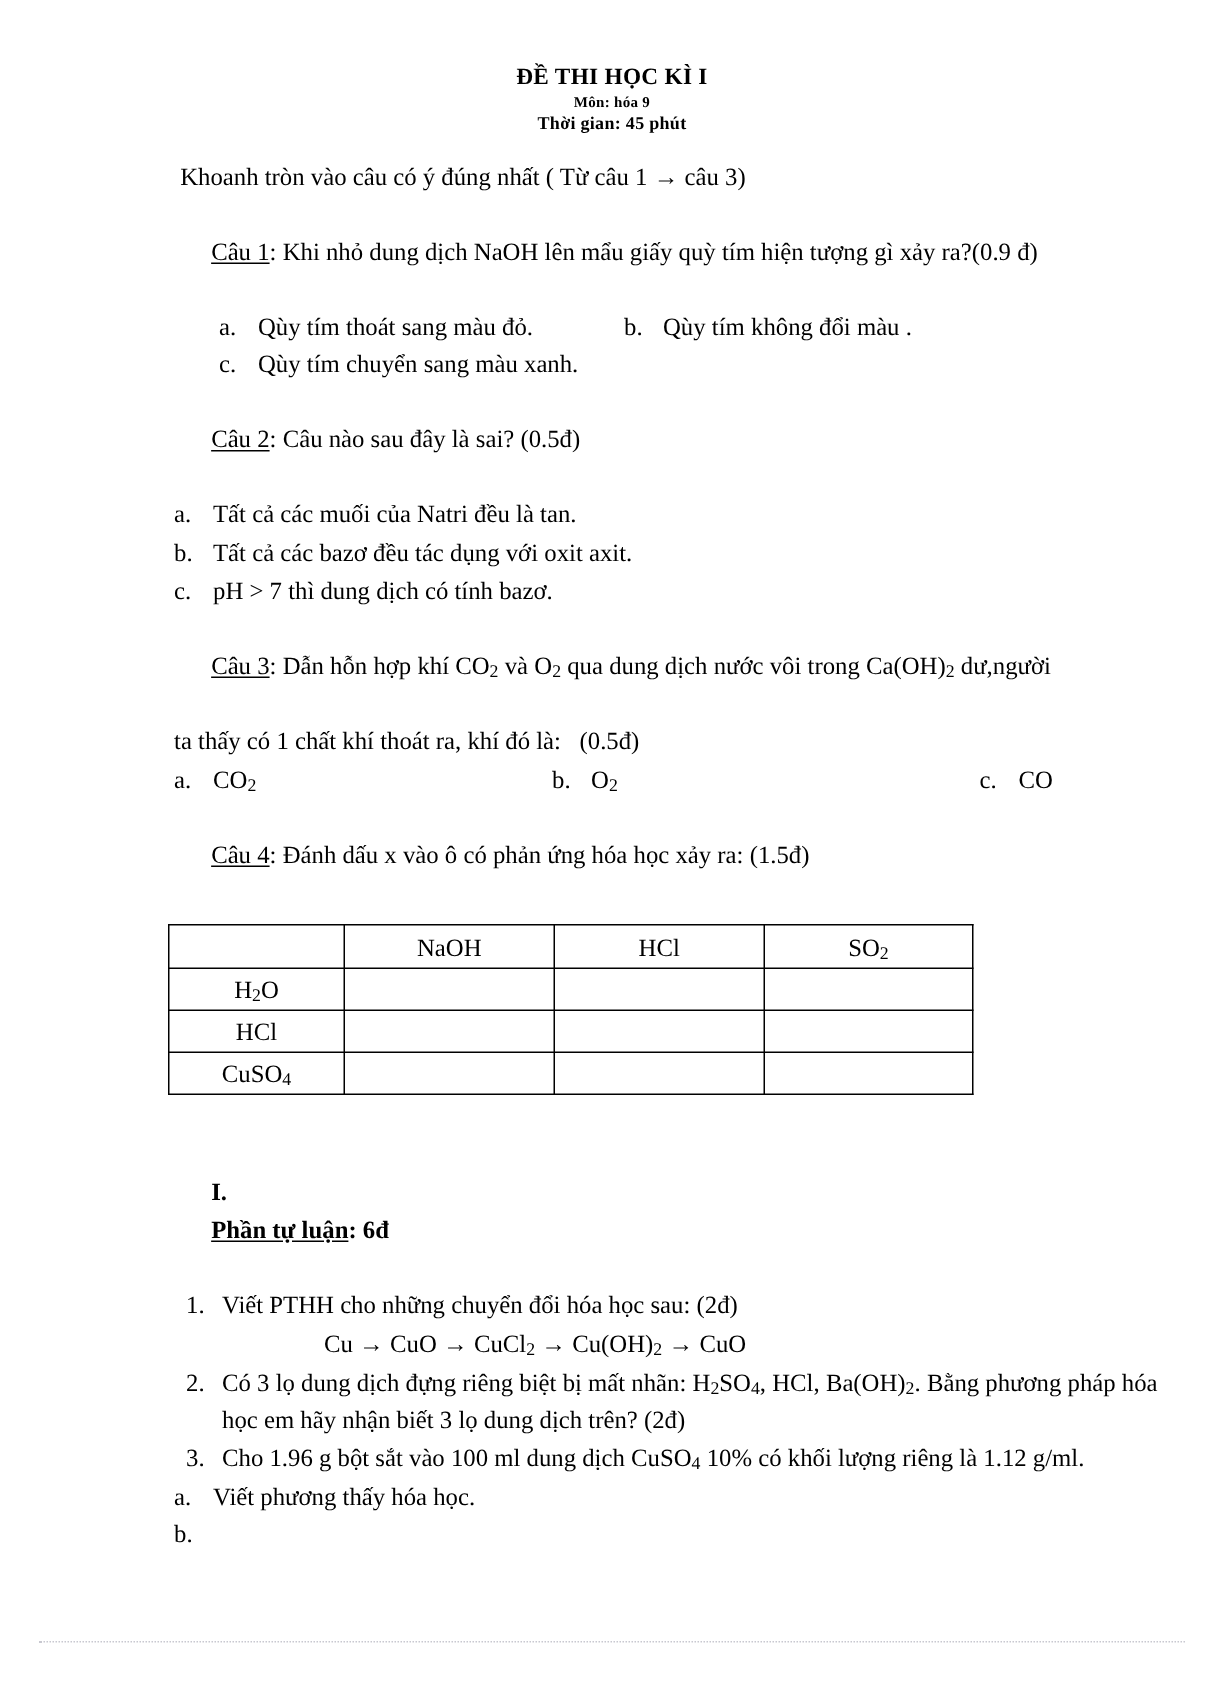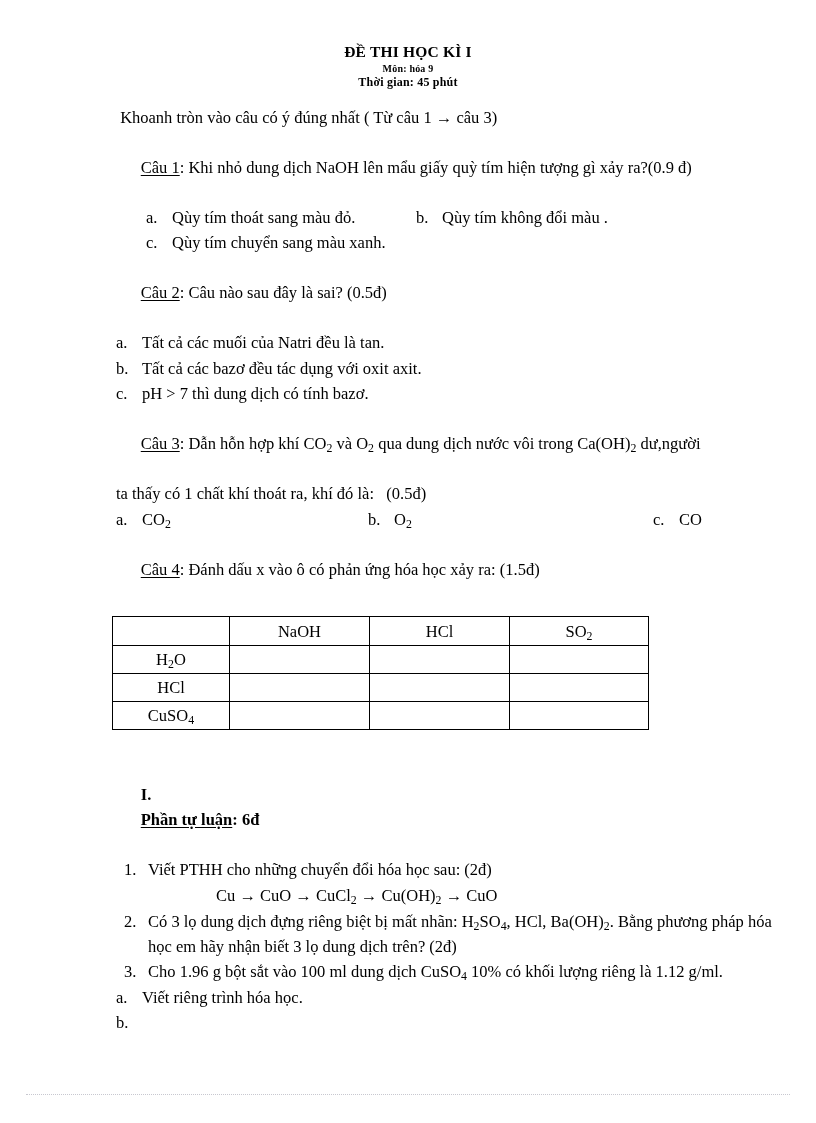--- a/index.html
+++ b/index.html
@@ -239,21 +239,21 @@
     <div class="num-row">
       <div class="mark">3.</div>
       <div class="txt">
         <span>Cho 1.96 g bột sắt vào 100 ml dung dịch CuSO</span><sub>4</sub><span> 10% có khối lượng riêng là 1.12</span>
         <span>g/ml.</span>
       </div>
     </div>
 
     <div class="list-row">
       <div class="mark">a.</div>
-      <div class="txt">Viết riêng trình hóa học.</div>
+      <div class="txt">Viết phương thấy hóa học.</div>
     </div>
     <div class="list-row">
       <div class="mark">b.</div>
       <div class="txt">
         
         
       </div>
     </div>
 
   </div>

